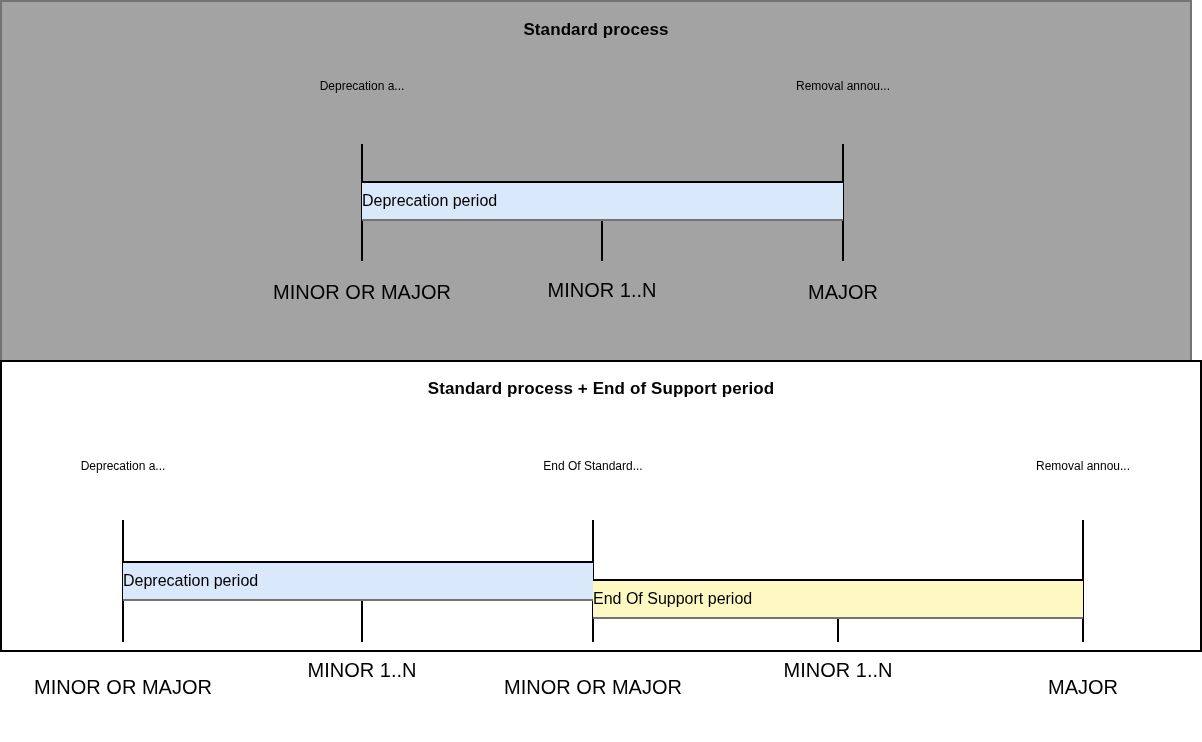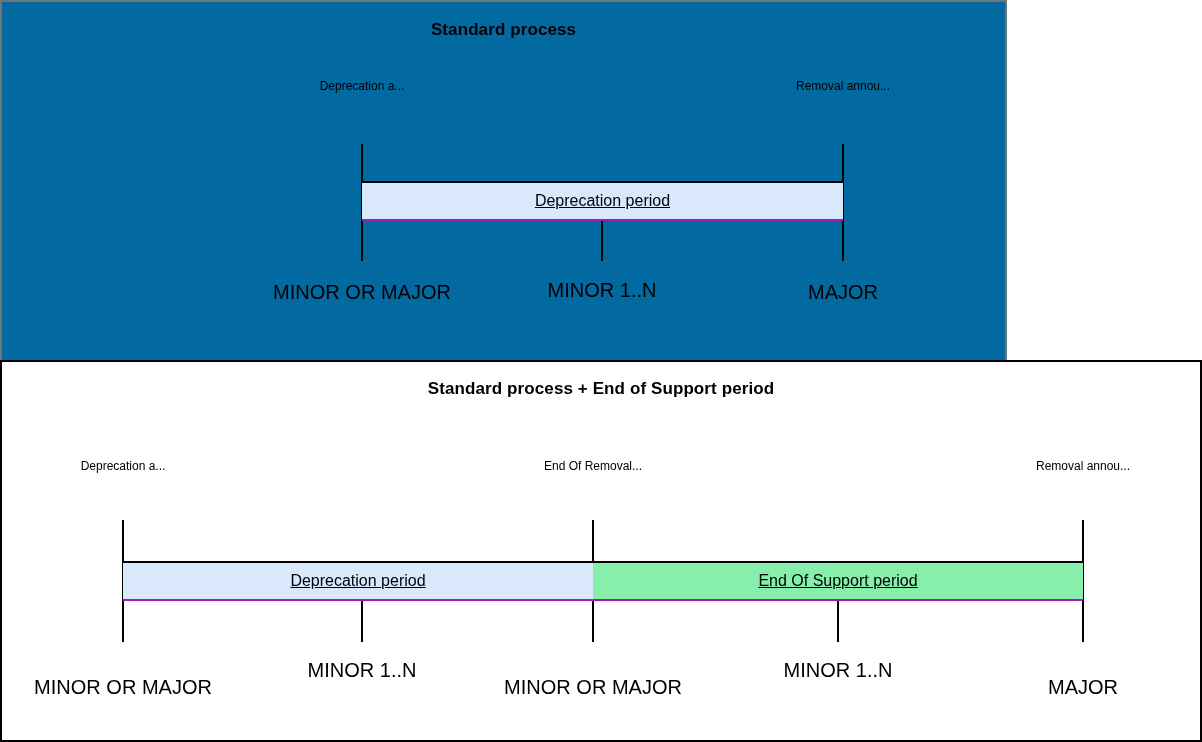--- a/index.html
+++ b/index.html
@@ -20,31 +20,31 @@
   }
 
   
   .panel {
     position: absolute;
     box-sizing: border-box;
   }
   #panel-standard {
     left: 0;
     top: 0;
-    width: 1007px;
+    width: 1192px;
     height: 362px;
-    background: #0369a1;
+    background: #a3a3a3;
     border: 2px solid #737373;
     border-bottom: 2px solid #000000;
   }
   #panel-eos {
     left: 0;
     top: 360px;
     width: 1202px;
-    height: 382px;
+    height: 292px;
     background: #ffffff;
     border: 2px solid #000000;
   }
 
   .panel-title {
     position: absolute;
     left: 0;
     width: 100%;
     text-align: center;
     font-size: 17px;
@@ -64,25 +64,24 @@
     position: absolute;
     width: 2px;
     background: #000000;
   }
 
   .seg {
     position: absolute;
     height: 40px;
     box-sizing: border-box;
     border-top: 2px solid #000000;
-    border-bottom: 2px solid #a21caf;
+    border-bottom: 2px solid #737373;
     display: flex;
     align-items: center;
-    justify-content: center;
-    text-decoration: underline;
+    justify-content: flex-start;
   }
   .seg-blue { background: #dae8fc; }
   .seg-orange { background: #ffe6cc; }
   .seg-label {
     font-size: 16px;
     color: #000000;
     white-space: nowrap;
     line-height: 1;
   }
 
@@ -125,34 +124,34 @@
           <span class="seg-label">Deprecation period</span>
         </div>
       </div>
   </section>
 
   <section class="panel" id="panel-eos">
     <div class="panel-title">Standard process + End of Support period</div>
 
     <div class="timeline" id="tl-eos">
         <div class="event-label" style="left: 121px; top: 98px;">Deprecation a...</div>
-        <div class="event-label" style="left: 591px; top: 98px;">End Of Removal...</div>
+        <div class="event-label" style="left: 591px; top: 98px;">End Of Standard...</div>
         <div class="event-label" style="left: 1081px; top: 98px;">Removal annou...</div>
         <div class="tick" style="left: 120px; top: 158px; height: 122px;"></div>
         <div class="axis-label" style="left: 121px; top: 315px;">MINOR OR MAJOR</div>
         <div class="tick" style="left: 359px; top: 239px; height: 41px;"></div>
         <div class="axis-label" style="left: 360px; top: 298px;">MINOR 1..N</div>
         <div class="tick" style="left: 590px; top: 158px; height: 122px;"></div>
         <div class="axis-label" style="left: 591px; top: 315px;">MINOR OR MAJOR</div>
         <div class="tick" style="left: 835px; top: 239px; height: 41px;"></div>
         <div class="axis-label" style="left: 836px; top: 298px;">MINOR 1..N</div>
         <div class="tick" style="left: 1080px; top: 158px; height: 122px;"></div>
         <div class="axis-label" style="left: 1081px; top: 315px;">MAJOR</div>
         <div class="seg seg-blue" style="left: 121px; width: 470px; top: 199px; background: rgb(218, 232, 252);">
           <span class="seg-label">Deprecation period</span>
         </div>
-        <div class="seg seg-orange" style="left: 591px; width: 490px; top: 199px; background: #86efac;">
+        <div class="seg seg-orange" style="left: 591px; width: 490px; top: 217px; background: #fef9c3;">
           <span class="seg-label">End Of Support period</span>
         </div>
       </div>
   </section>
 
 </div>
 
 </body></html>

